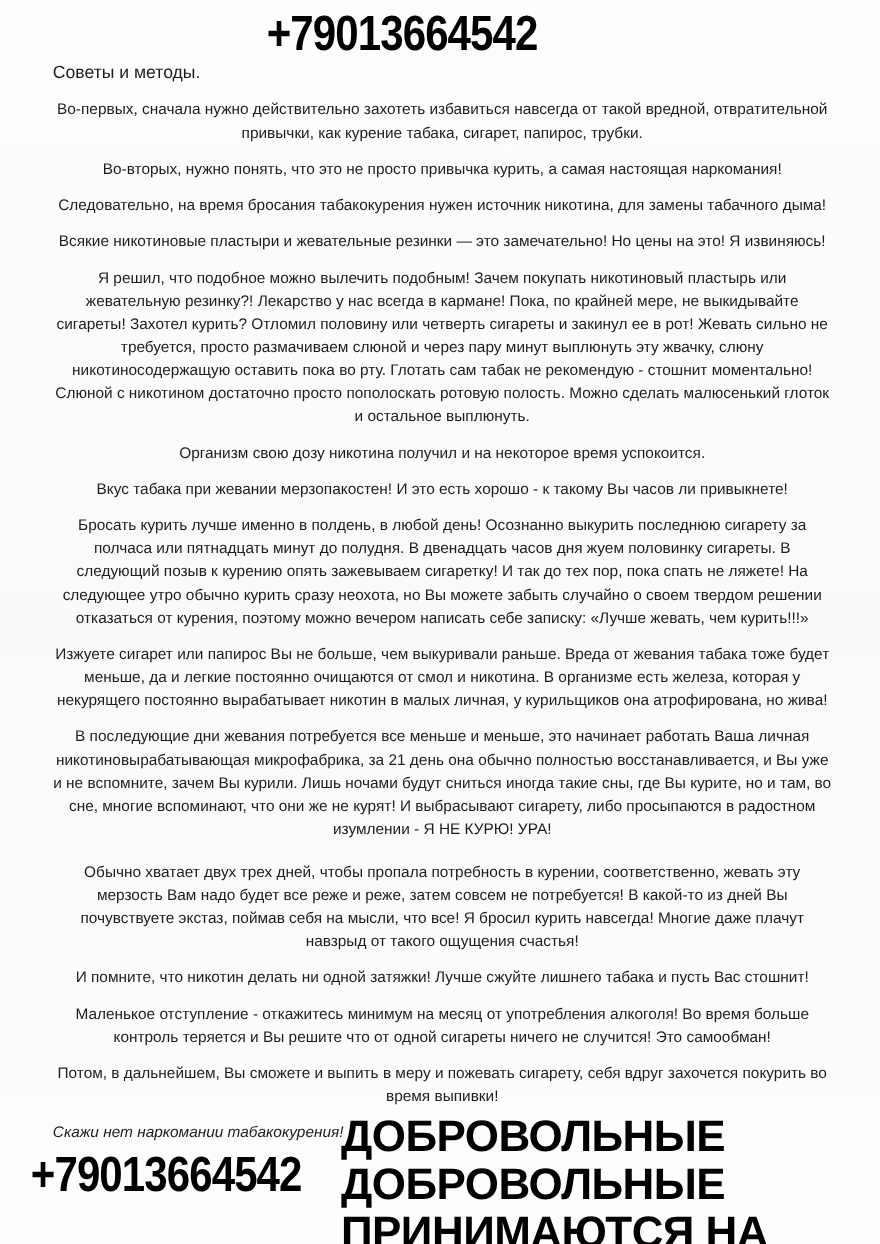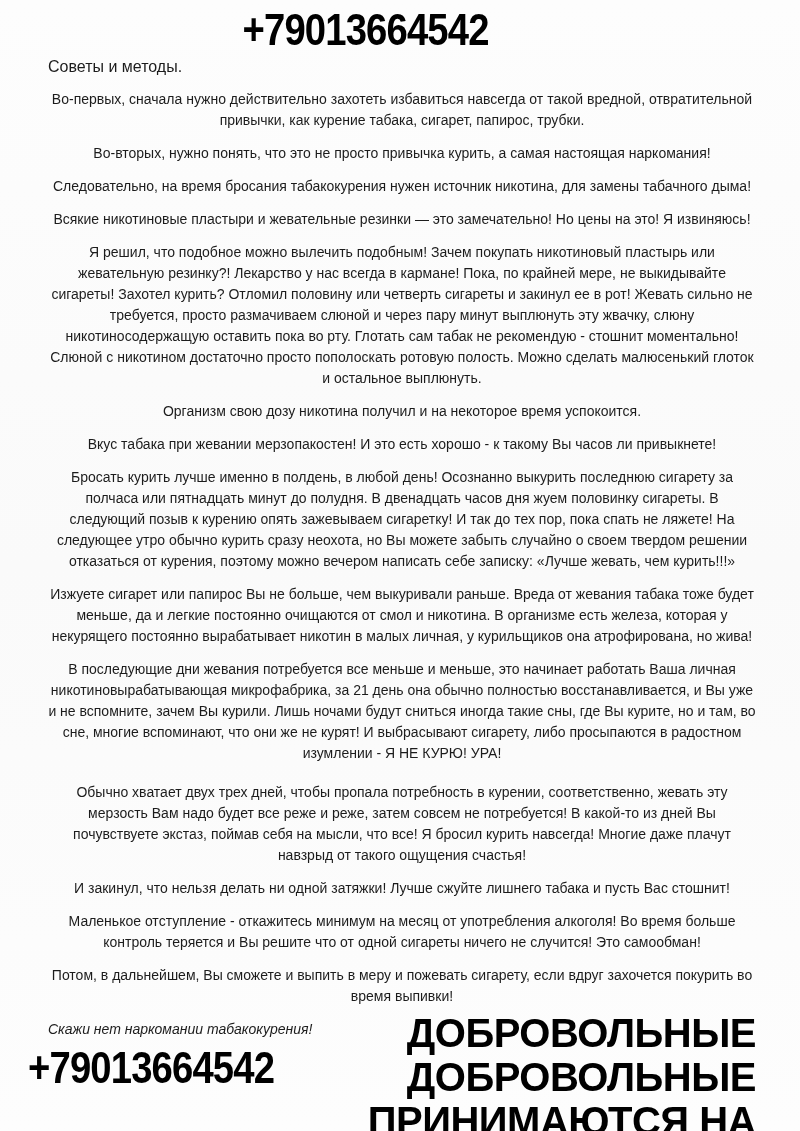--- a/index.html
+++ b/index.html
@@ -82,21 +82,20 @@
     font-size: 40px;
     font-weight: bold;
     color: #000;
     line-height: 44px;
     letter-spacing: -0.5px;
     margin-top: -8px;
     white-space: nowrap;
   }
   .donation-line {
     display: block;
-    text-align: right;
   }
 </style>
 </head>
 <body>
 
 <div class="page">
 
   <div class="phone-top">+79013664542</div>
 
   <div class="content">
@@ -107,23 +106,23 @@
     <p class="para">Во-вторых, нужно понять, что это не просто привычка курить, а самая настоящая наркомания!</p>
     <p class="para">Следовательно, на время бросания табакокурения нужен источник никотина, для замены табачного дыма!</p>
     <p class="para">Всякие никотиновые пластыри и жевательные резинки — это замечательно! Но цены на это! Я извиняюсь!</p>
     <p class="para">Я решил, что подобное можно вылечить подобным! Зачем покупать никотиновый пластырь или жевательную резинку?! Лекарство у нас всегда в кармане! Пока, по крайней мере, не выкидывайте сигареты! Захотел курить? Отломил половину или четверть сигареты и закинул ее в рот! Жевать сильно не требуется, просто размачиваем слюной и через пару минут выплюнуть эту жвачку, слюну никотиносодержащую оставить пока во рту. Глотать сам табак не рекомендую - стошнит моментально! Слюной с никотином достаточно просто пополоскать ротовую полость. Можно сделать малюсенький глоток и остальное выплюнуть.</p>
     <p class="para">Организм свою дозу никотина получил и на некоторое время успокоится.</p>
     <p class="para">Вкус табака при жевании мерзопакостен! И это есть хорошо - к такому Вы часов ли привыкнете!</p>
     <p class="para">Бросать курить лучше именно в полдень, в любой день! Осознанно выкурить последнюю сигарету за полчаса или пятнадцать минут до полудня. В двенадцать часов дня жуем половинку сигареты. В следующий позыв к курению опять зажевываем сигаретку! И так до тех пор, пока спать не ляжете! На следующее утро обычно курить сразу неохота, но Вы можете забыть случайно о своем твердом решении отказаться от курения, поэтому можно вечером написать себе записку: «Лучше жевать, чем курить!!!»</p>
     <p class="para">Изжуете сигарет или папирос Вы не больше, чем выкуривали раньше. Вреда от жевания табака тоже будет меньше, да и легкие постоянно очищаются от смол и никотина. В организме есть железа, которая у некурящего постоянно вырабатывает никотин в малых личная, у курильщиков она атрофирована, но жива!</p>
     <p class="para">В последующие дни жевания потребуется все меньше и меньше, это начинает работать Ваша личная никотиновырабатывающая микрофабрика, за 21 день она обычно полностью восстанавливается, и Вы уже и не вспомните, зачем Вы курили. Лишь ночами будут сниться иногда такие сны, где Вы курите, но и там, во сне, многие вспоминают, что они же не курят! И выбрасывают сигарету, либо просыпаются в радостном изумлении - Я НЕ КУРЮ! УРА!</p>
     <p class="para gap-before">Обычно хватает двух трех дней, чтобы пропала потребность в курении, соответственно, жевать эту мерзость Вам надо будет все реже и реже, затем совсем не потребуется! В какой-то из дней Вы почувствуете экстаз, поймав себя на мысли, что все! Я бросил курить навсегда! Многие даже плачут навзрыд от такого ощущения счастья!</p>
-    <p class="para">И закинул, что нельзя делать ни одной затяжки! Лучше сжуйте лишнего табака и пусть Вас стошнит!</p>
+    <p class="para">И помните, что никотин делать ни одной затяжки! Лучше сжуйте лишнего табака и пусть Вас стошнит!</p>
     <p class="para">Маленькое отступление - откажитесь минимум на месяц от употребления алкоголя! Во время больше контроль теряется и Вы решите что от одной сигареты ничего не случится! Это самообман!</p>
-    <p class="para">Потом, в дальнейшем, Вы сможете и выпить в меру и пожевать сигарету, если вдруг захочется покурить во время выпивки!</p>
+    <p class="para">Потом, в дальнейшем, Вы сможете и выпить в меру и пожевать сигарету, себя вдруг захочется покурить во время выпивки!</p>
 
     <div class="footer">
       <div class="footer-left">
         <p class="slogan">Скажи нет наркомании табакокурения!</p>
         <div class="phone-bottom">+79013664542</div>
       </div>
       <div class="donation-block">
         <span class="donation-line">ДОБРОВОЛЬНЫЕ</span>
         <span class="donation-line">ДОБРОВОЛЬНЫЕ</span>
         <span class="donation-line">ПРИНИМАЮТСЯ НА</span>

